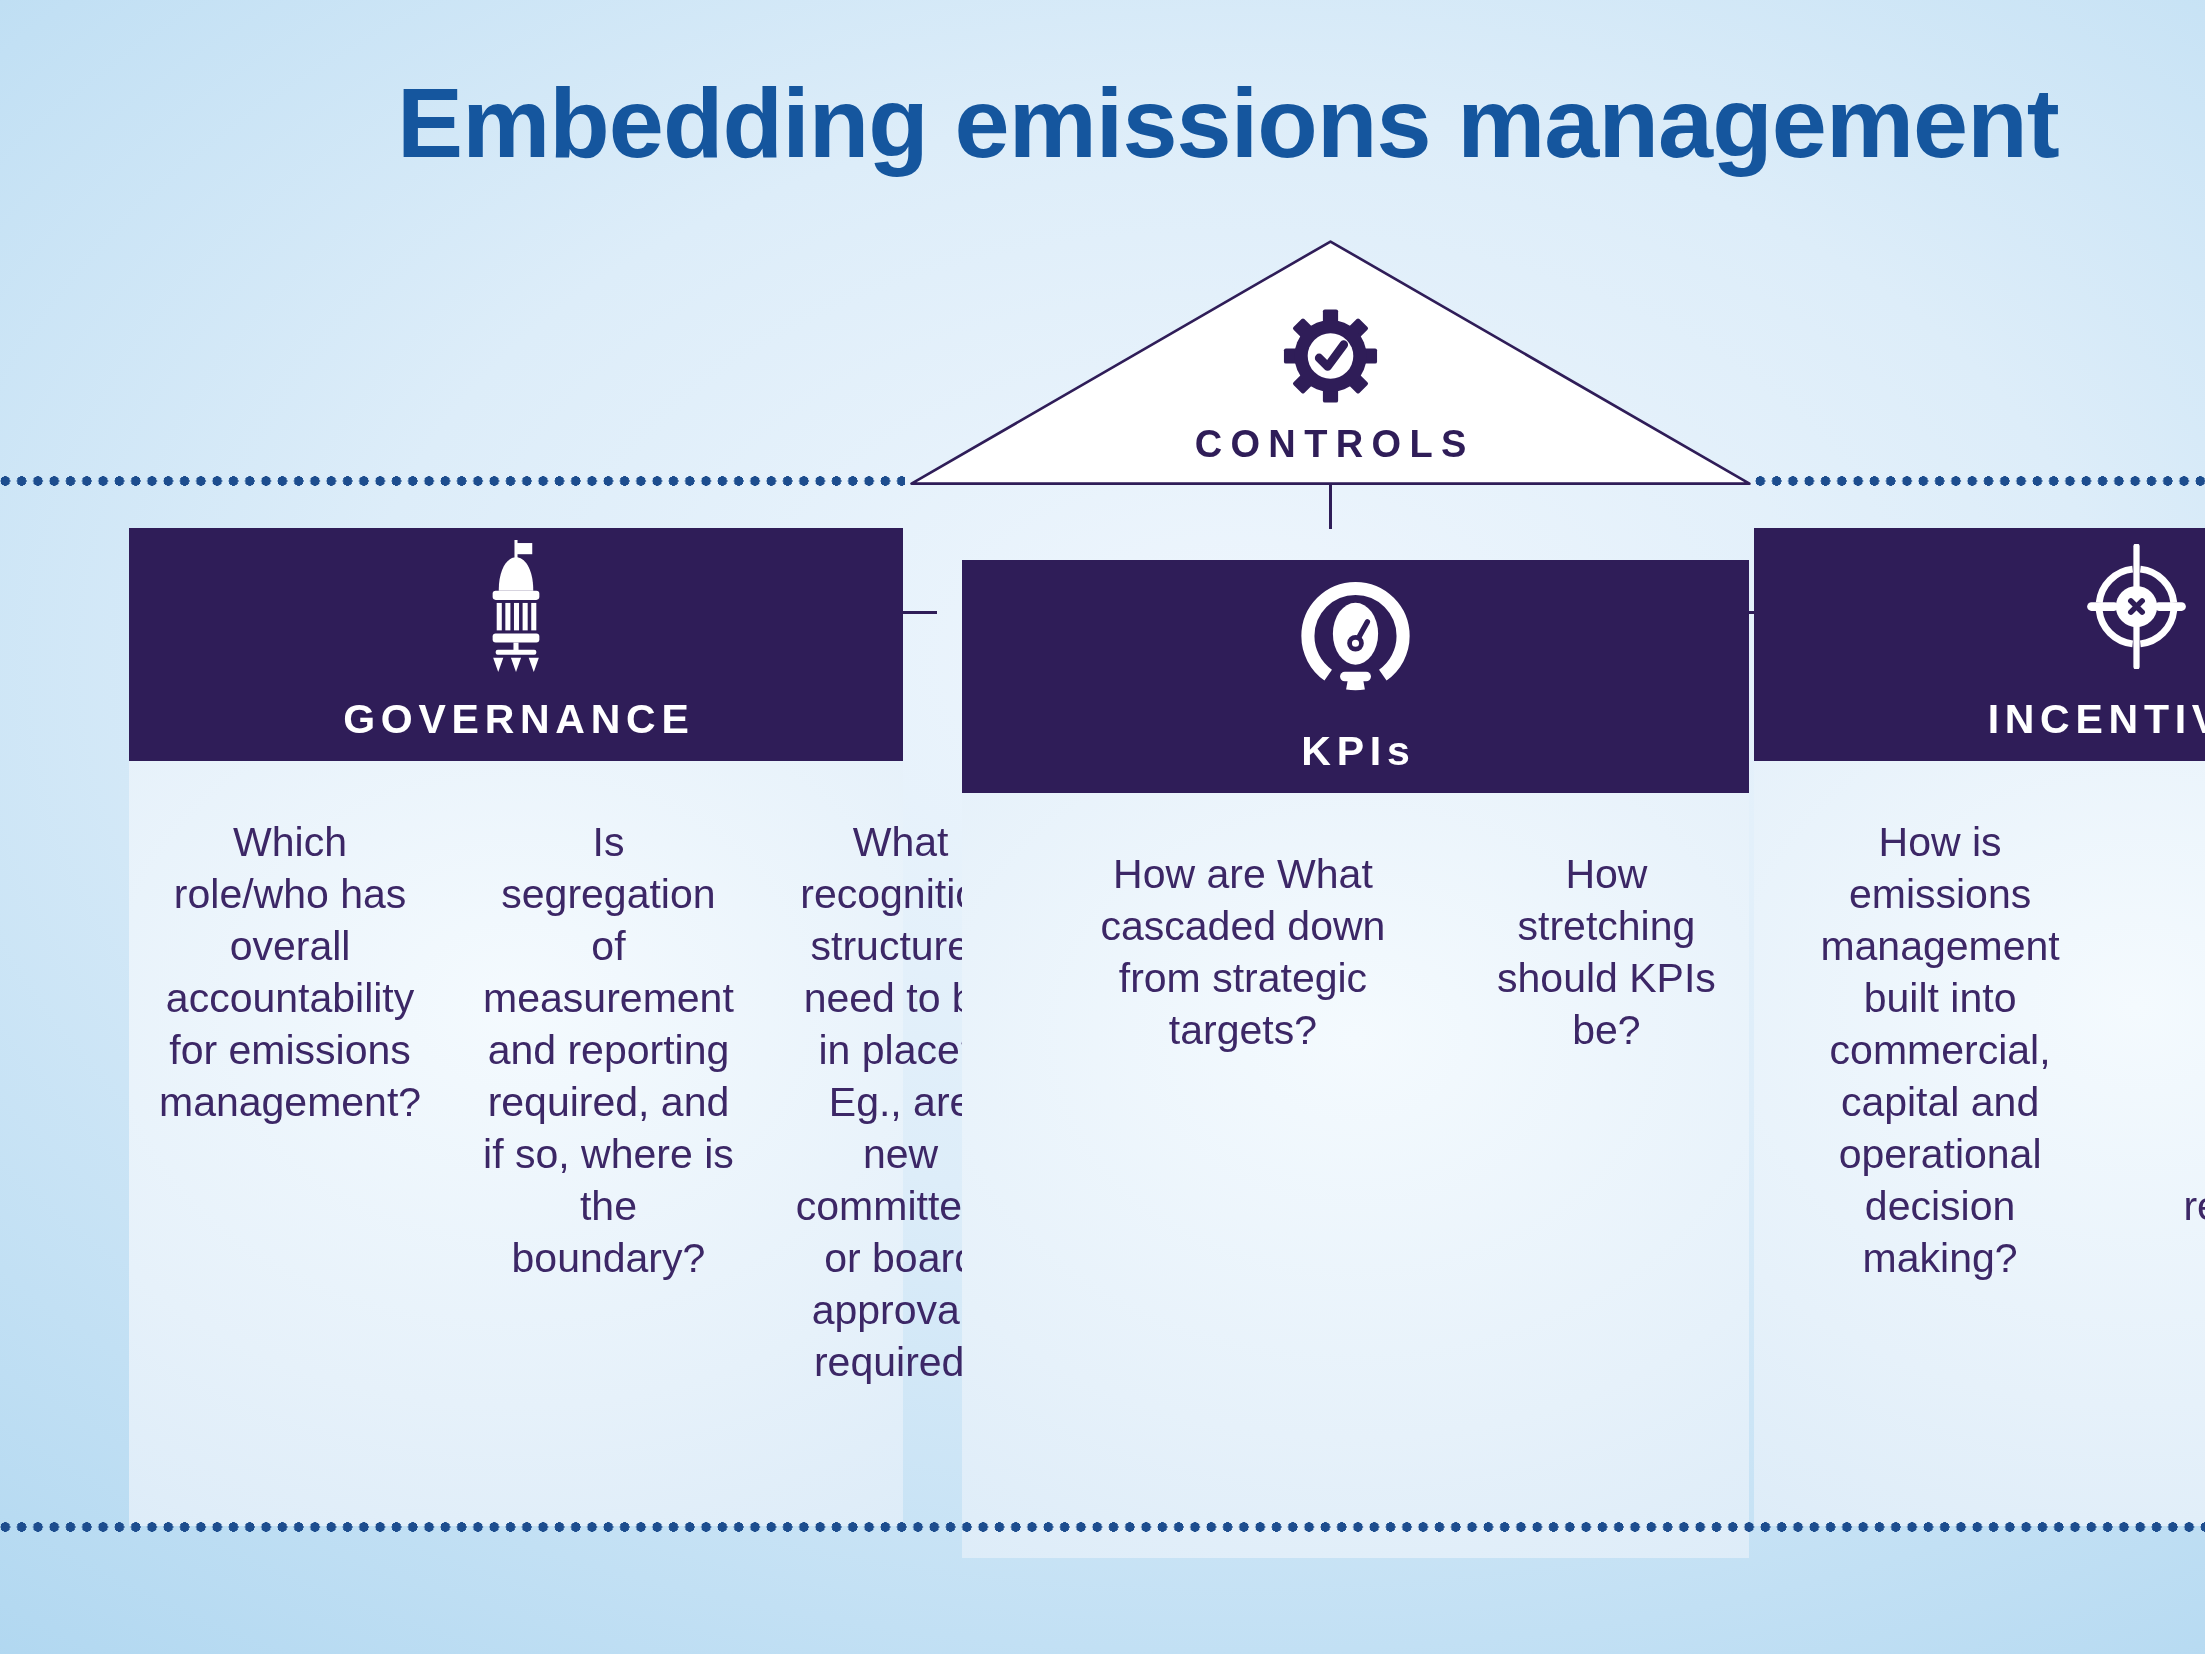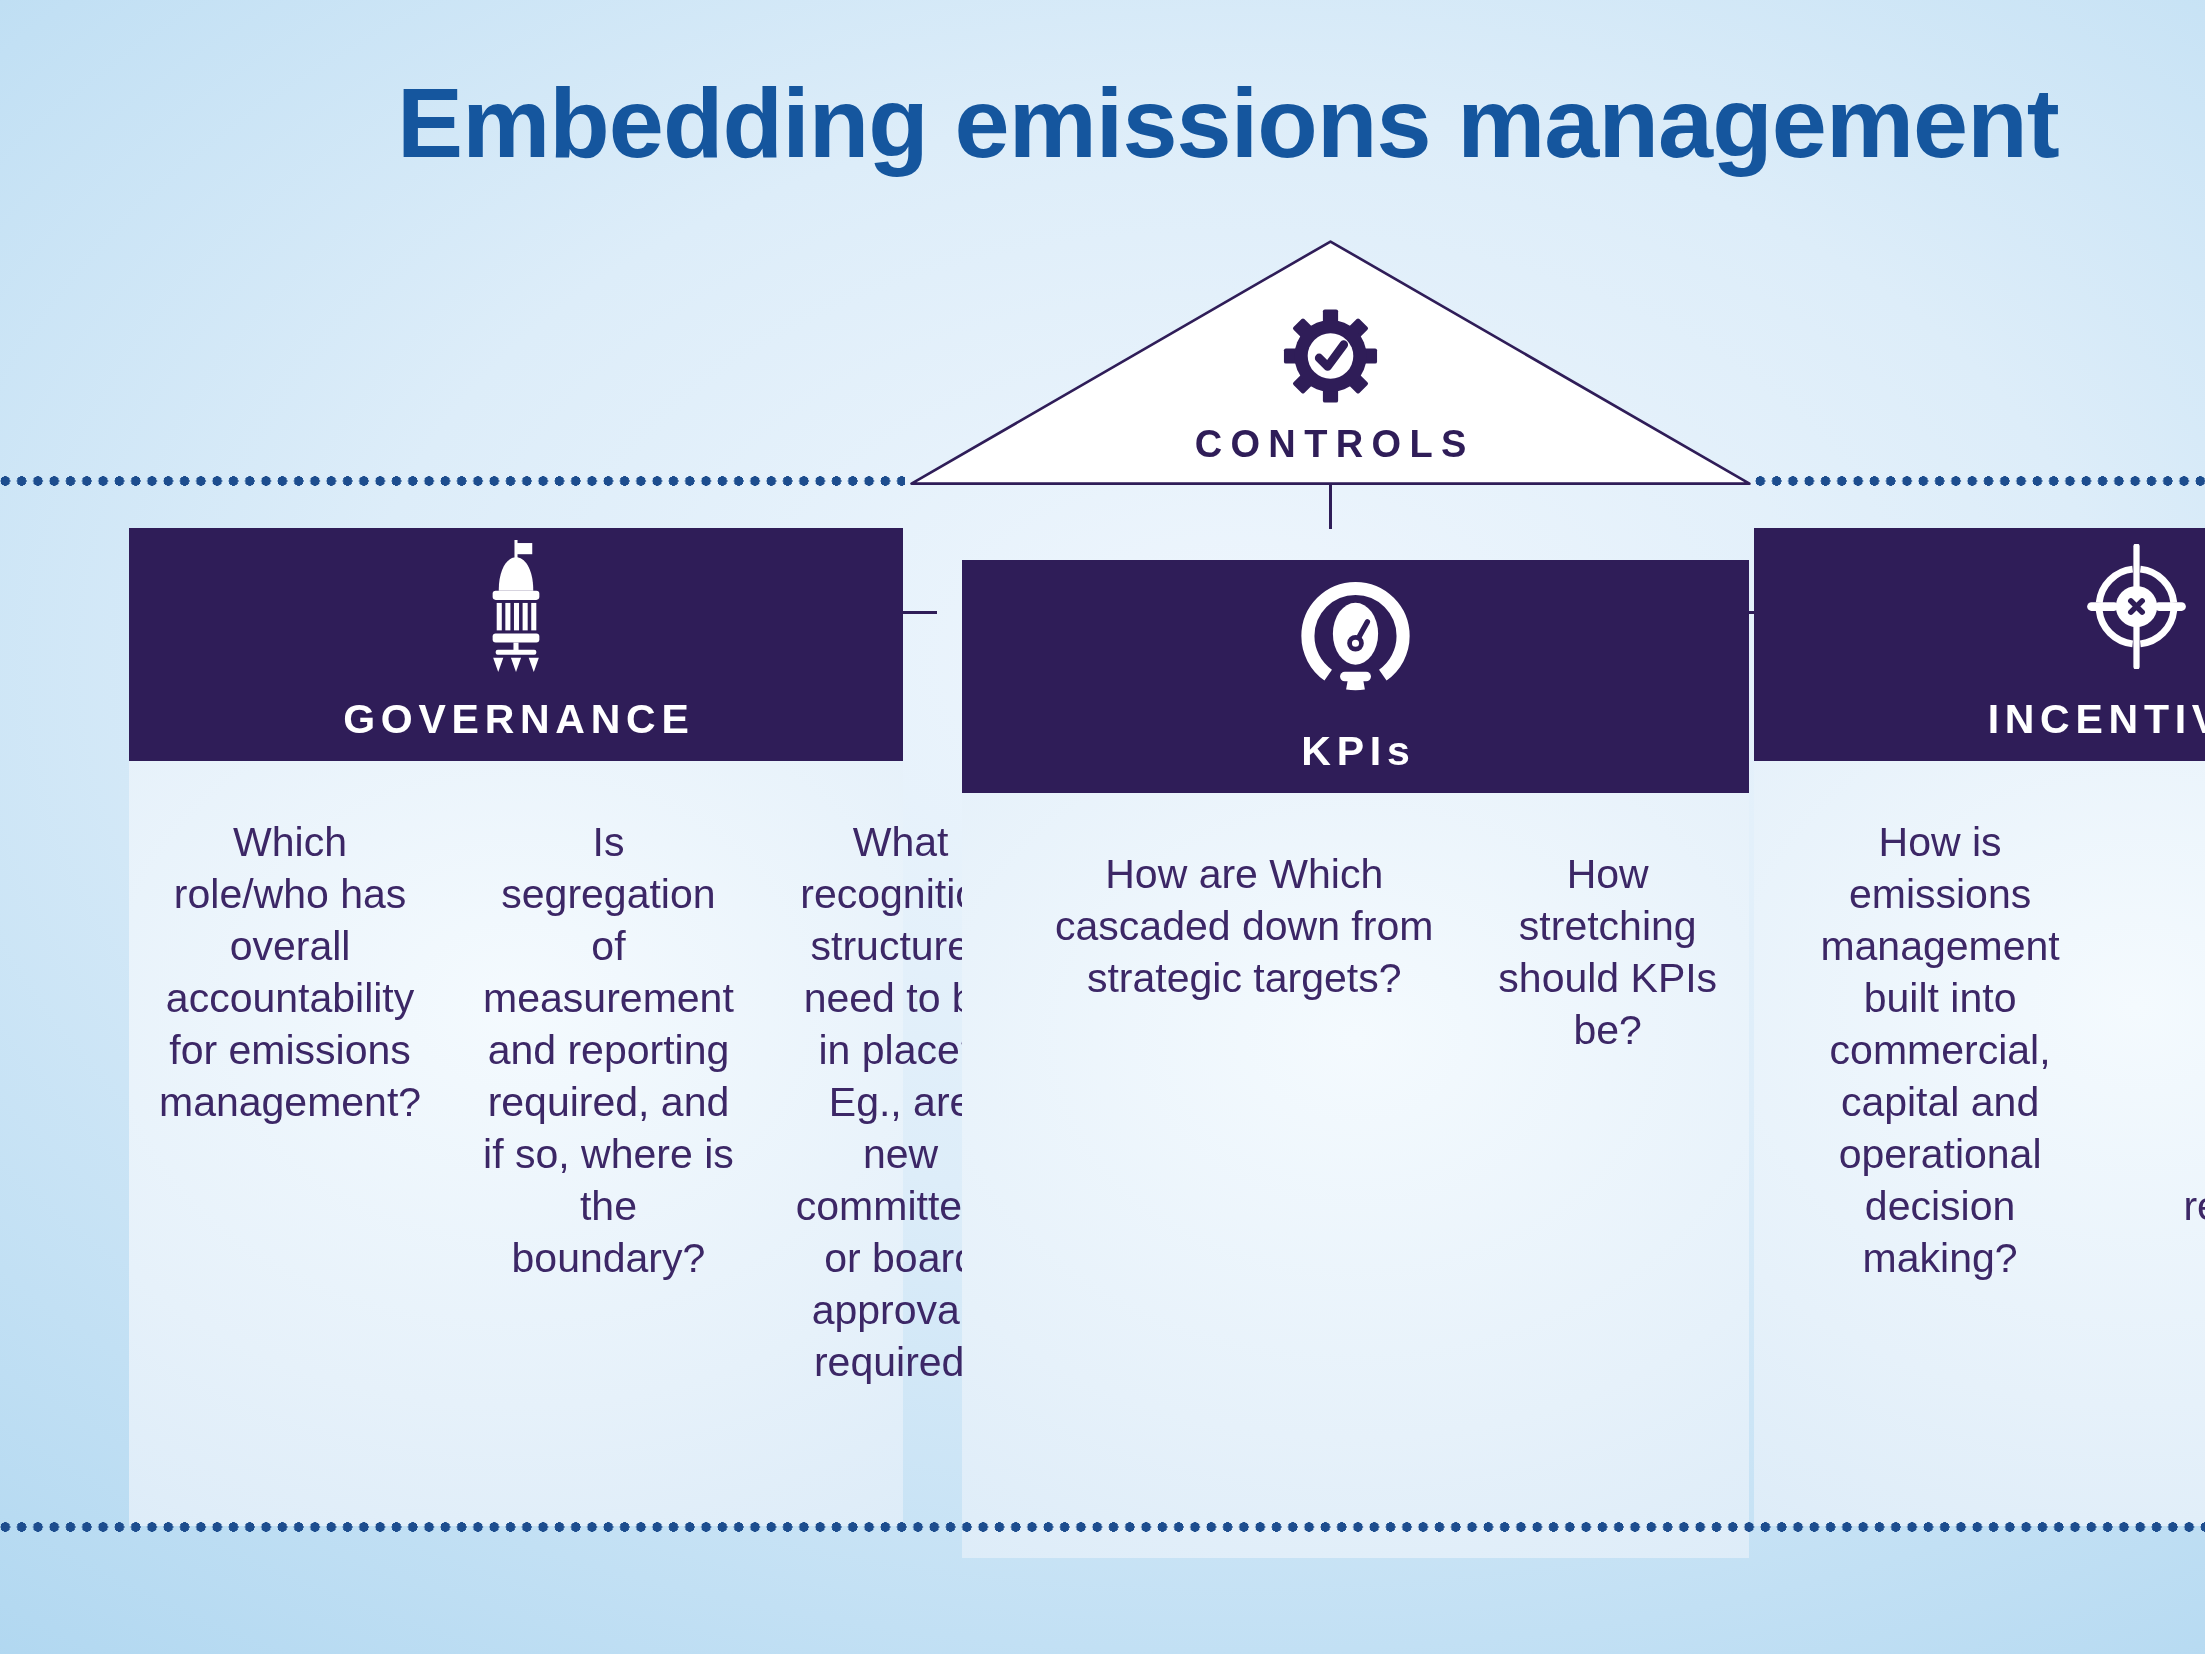--- a/index.html
+++ b/index.html
@@ -149,21 +149,21 @@
           <ellipse cx="50" cy="46" rx="19" ry="26" fill="#ffffff"></ellipse>
           <line x1="50" y1="54" x2="60" y2="36" stroke="#2f1d58" stroke-width="4.5" stroke-linecap="round"></line>
           <circle cx="50" cy="54" r="5" fill="#ffffff" stroke="#2f1d58" stroke-width="4"></circle>
           <rect x="37" y="78" width="26" height="8" rx="4" fill="#ffffff"></rect>
         </svg>
       </span>
       <span class="col-label">KPIs</span>
     </div>
     <div class="col-body">
       <div class="divider"></div>
-      <p class="question">How are Which cascaded down from strategic targets?</p>
+      <p class="question">How are What cascaded down from strategic targets?</p>
       <div class="divider"></div>
       <p class="question">How stretching should KPIs be?</p>
     </div>
   </div>
 
   <div class="col col-incentives">
     <div class="col-header">
       <span class="hdr-icon">
         <svg width="125" height="125" viewBox="0 0 100 100" xmlns="http://www.w3.org/2000/svg">
           <line x1="50" y1="2" x2="50" y2="98" stroke="#ffffff" stroke-width="5" stroke-linecap="round"></line>

